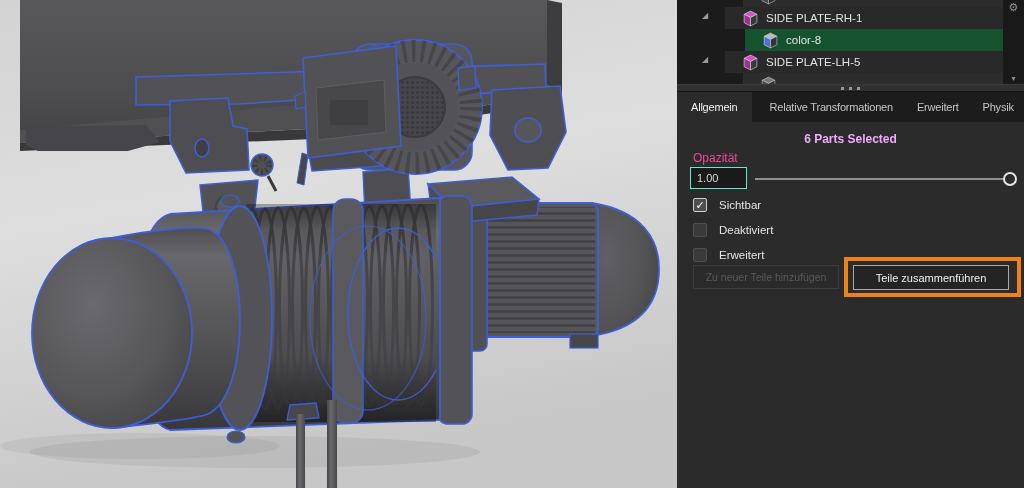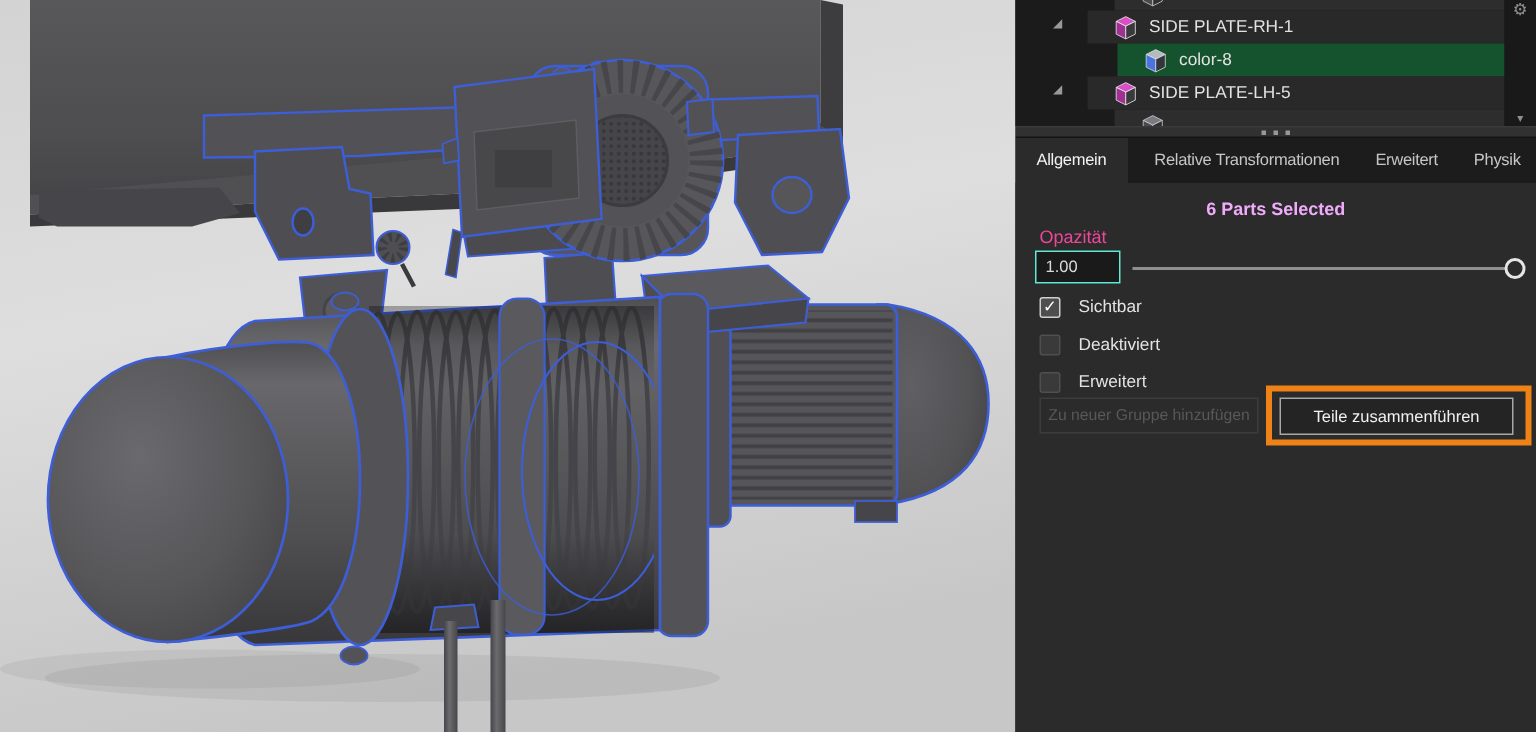--- a/index.html
+++ b/index.html
@@ -322,18 +322,18 @@
       </div>
       <div class="chkrow" style="top:100px">
         <span class="box"></span>
         <span class="chklabel">Deaktiviert</span>
       </div>
       <div class="chkrow" style="top:125px">
         <span class="box"></span>
         <span class="chklabel">Erweitert</span>
       </div>
 
-      <button class="btn-disabled" disabled="">Zu neuer Gruppe hinzufügen</button>
+      <button class="btn-disabled" disabled="">Zu neuer Teile hinzufügen</button>
       <div class="highlight"></div>
       <button class="btn-merge">Teile zusammenführen</button>
     </div>
   </div>
 </div>
 
 </body></html>

